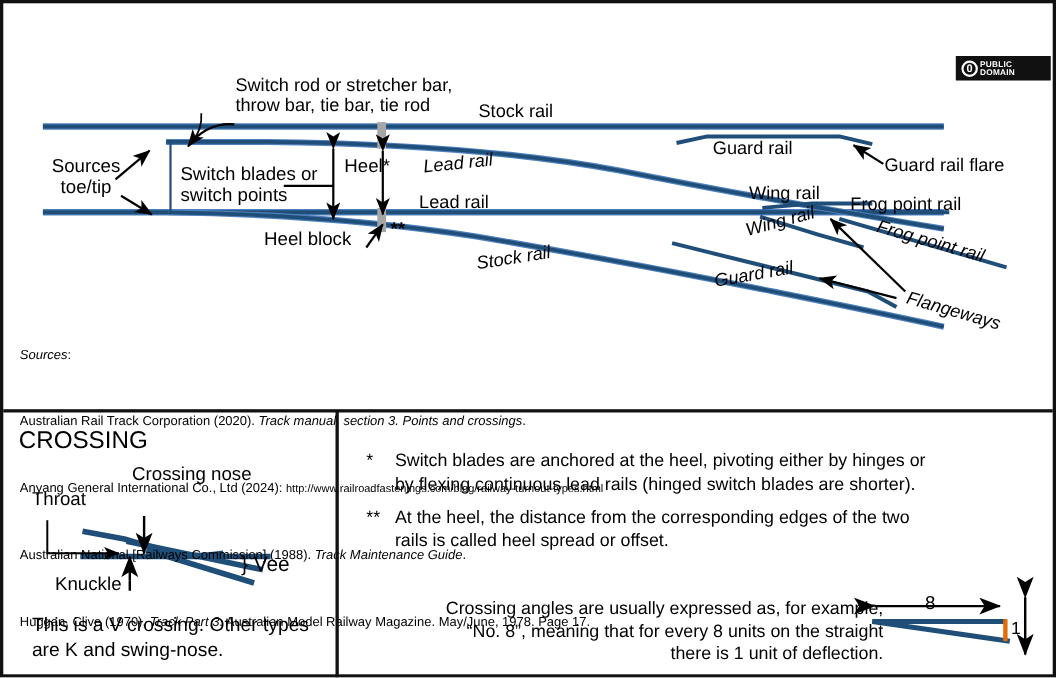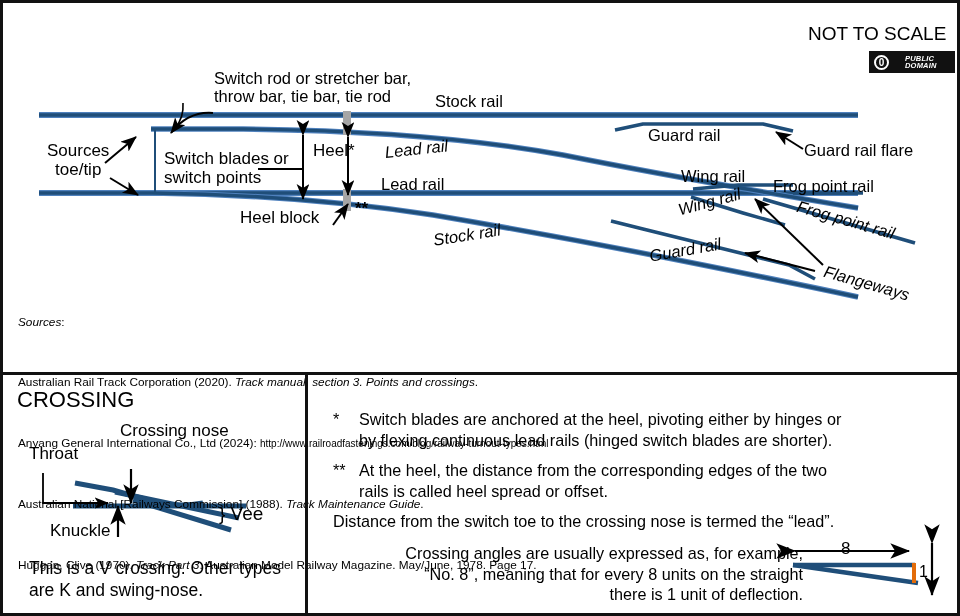--- a/index.html
+++ b/index.html
@@ -9,21 +9,21 @@
   #diagram-svg{position:absolute;left:0;top:0;width:960px;height:616px;pointer-events:none;}
   .txt{position:absolute;white-space:pre;line-height:1.12;}
 
   #page-title{left:15px;top:18px;font-size:22.5px;letter-spacing:-0.2px;}
   #not-to-scale{left:805px;top:20px;font-size:19px;}
 
   #pd-badge{position:absolute;left:866px;top:48px;width:86px;height:22px;background:#111;border:1.5px solid #111;
             display:flex;align-items:center;box-sizing:border-box;}
   #pd-badge .pdcirc{width:15px;height:15px;border-radius:50%;border:2px solid #fff;color:#fff;font-size:10px;
             font-weight:bold;display:flex;align-items:center;justify-content:center;margin-left:4px;box-sizing:border-box;}
-  #pd-badge .pdtxt{color:#fff;font-size:7.5px;font-weight:bold;line-height:1.0;margin-left:16px;letter-spacing:.2px;font-style:italic;}
+  #pd-badge .pdtxt{color:#fff;font-size:7.5px;font-weight:bold;line-height:1.0;margin-left:2px;letter-spacing:.2px;}
 
   .lbl{font-size:16.5px;}
   .lbl-b{font-size:17px;}
   .ital{font-style:italic;}
 
   .src{font-size:11.8px;line-height:1.72;}
   .src i{font-style:italic;}
   .src .url{font-size:10px;}
 
   #divider-v{position:absolute;left:302px;top:371px;width:3px;height:242px;background:#111;}
@@ -37,21 +37,20 @@
   .note .bd{display:block;}
 
   #no8-num{left:838px;top:536px;font-size:17px;}
   #no8-one{left:916px;top:560px;font-size:16px;}
 </style>
 </head>
 <body>
 
 <div id="page">
 
-  <div class="txt" id="not-to-scale">NOT TO SCALE</div>
 
   <div id="pd-badge">
     <div class="pdcirc">0</div>
     <div class="pdtxt">
       <div>PUBLIC</div>
       <div>DOMAIN</div>
     </div>
   </div>
 
   <svg id="diagram-svg" viewBox="0 0 960 616">
@@ -197,23 +196,20 @@
     <span class="bd" style="margin-left:26px;white-space:pre-line;">Switch blades are anchored at the heel, pivoting either by hinges or
 by flexing continuous lead rails (hinged switch blades are shorter).</span>
   </div>
 
   <div class="note" style="left:330px;top:457px;width:600px;">
     <span class="mk">**</span>
     <span class="bd" style="margin-left:26px;white-space:pre-line;">At the heel, the distance from the corresponding edges of the two
 rails is called heel spread or offset.</span>
   </div>
 
-  <div class="note" style="left:330px;top:508px;width:600px;">
-    <span class="bd" style="white-space:pre-line;">Distance from the switch toe to the crossing nose is termed the “lead”.</span>
-  </div>
 
   <div class="note" style="left:330px;top:540px;width:470px;text-align:right;">
     <span class="bd" style="white-space:pre-line;">Crossing angles are usually expressed as, for example,
 “No. 8”, meaning that for every 8 units on the straight
 there is 1 unit of deflection.</span>
   </div>
 
   <div class="txt" id="no8-num">8</div>
   <div class="txt" id="no8-one">1</div>
 

